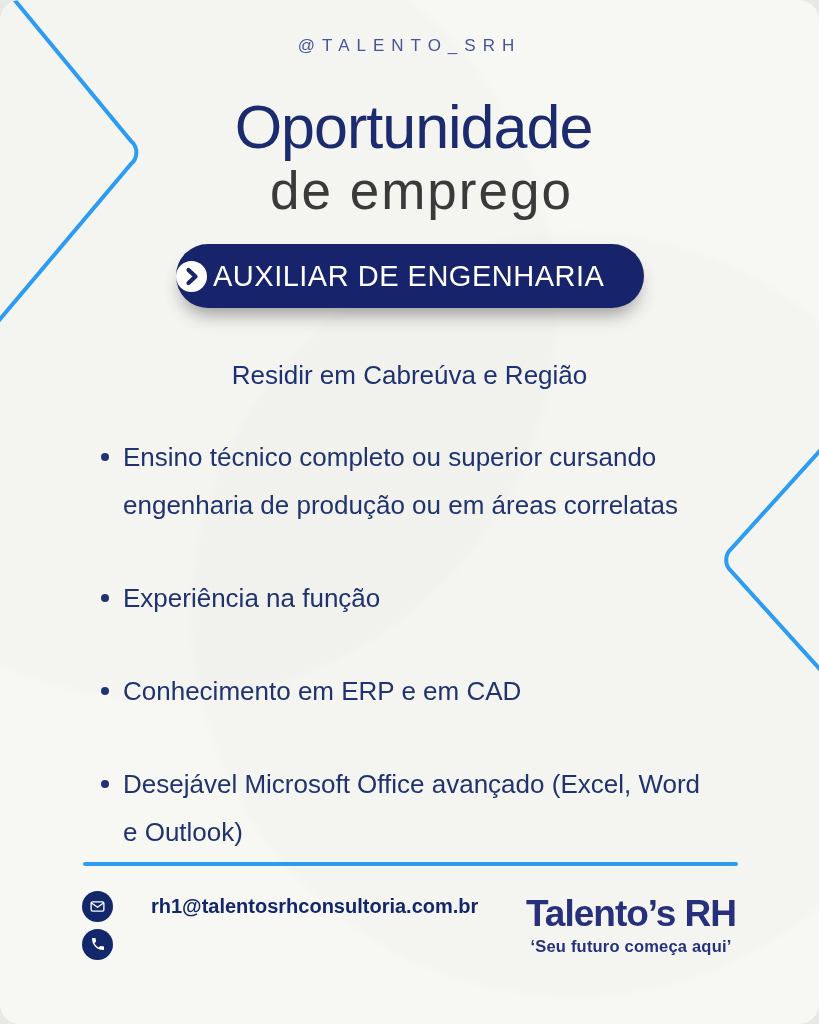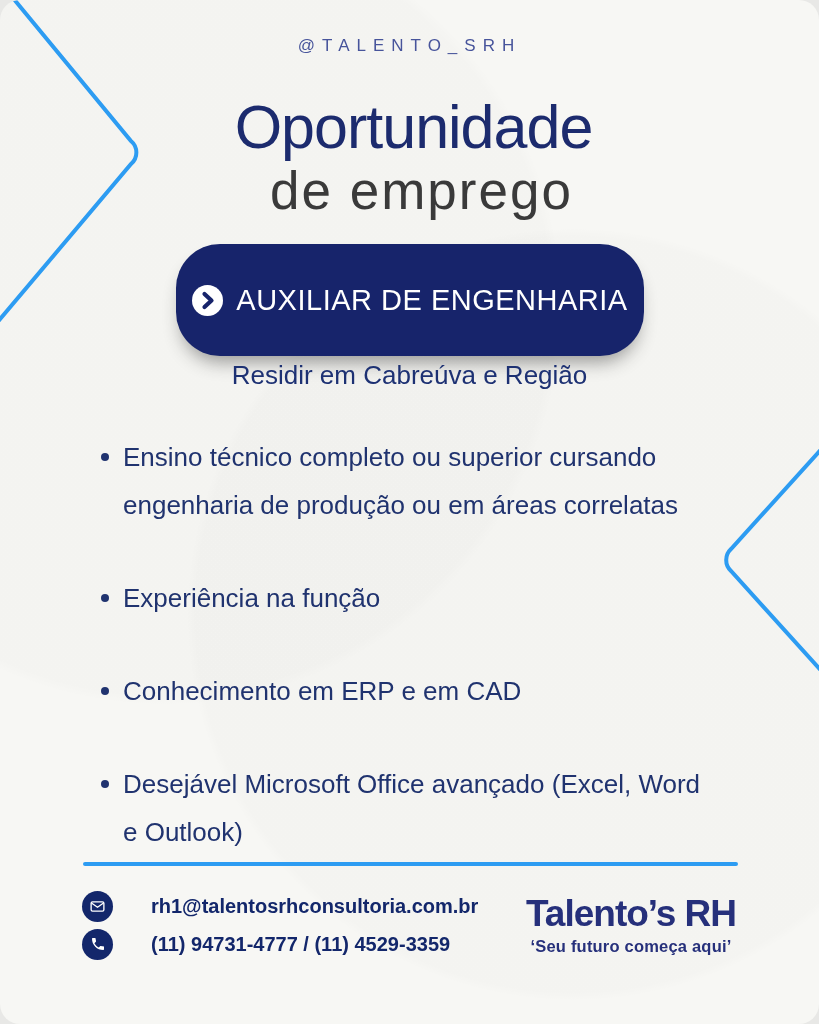--- a/index.html
+++ b/index.html
@@ -36,25 +36,25 @@
   }
   .title-light {
     position: absolute; top: 160px; left: 12px; width: 100%;
     text-align: center;
     font-size: 53px; font-weight: 300; letter-spacing: 2px;
     color: #3a3a3a;
   }
 
   .role-pill {
     position: absolute; top: 244px; left: 176px;
-    width: 468px; height: 112px;
+    width: 468px; height: 64px;
     background: #17246b;
     border-radius: 44px;
     box-shadow: 0 12px 18px -6px rgba(40,40,40,0.45);
-    display: flex; align-items: center; justify-content: center; gap: 13px;
+    display: flex; align-items: center; gap: 6px;
   }
   .pill-icon-circle {
     width: 31px; height: 31px; border-radius: 50%;
     background: #ffffff;
     display: flex; align-items: center; justify-content: center;
     flex: 0 0 auto;
   }
   .role-label {
     color: #ffffff; font-size: 29px; font-weight: 500; letter-spacing: 0.5px;
     white-space: nowrap;
@@ -169,21 +169,20 @@
         </svg>
       </span>
       <span class="contact-text">rh1@talentosrhconsultoria.com.br</span>
     </div>
     <div class="contact-row">
       <span class="contact-icon-circle">
         <svg width="16" height="16" viewBox="0 0 24 24">
           <path d="M6.62 10.79c1.44 2.83 3.76 5.14 6.59 6.59l2.2-2.2c.27-.27.67-.36 1.02-.24 1.12.37 2.33.57 3.57.57.55 0 1 .45 1 1V20c0 .55-.45 1-1 1-9.39 0-17-7.61-17-17 0-.55.45-1 1-1h3.5c.55 0 1 .45 1 1 0 1.25.2 2.45.57 3.57.11.35.03.74-.25 1.02l-2.2 2.2z" fill="#ffffff"></path>
         </svg>
       </span>
-      <span class="contact-text">(11) 94731-4777 / (11) 4529-3359</span>
     </div>
   </div>
 
   <div class="logo-block">
     <div class="logo-name">Talento’s RH</div>
     <div class="logo-tagline">‘Seu futuro começa aqui’</div>
   </div>
 
 </div>
 

